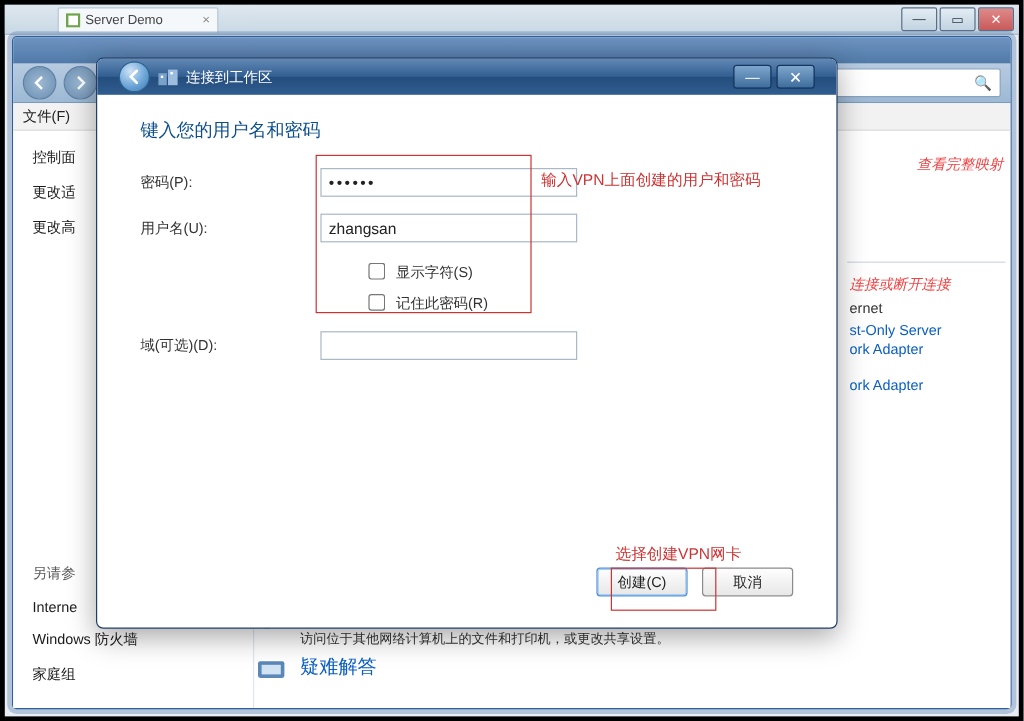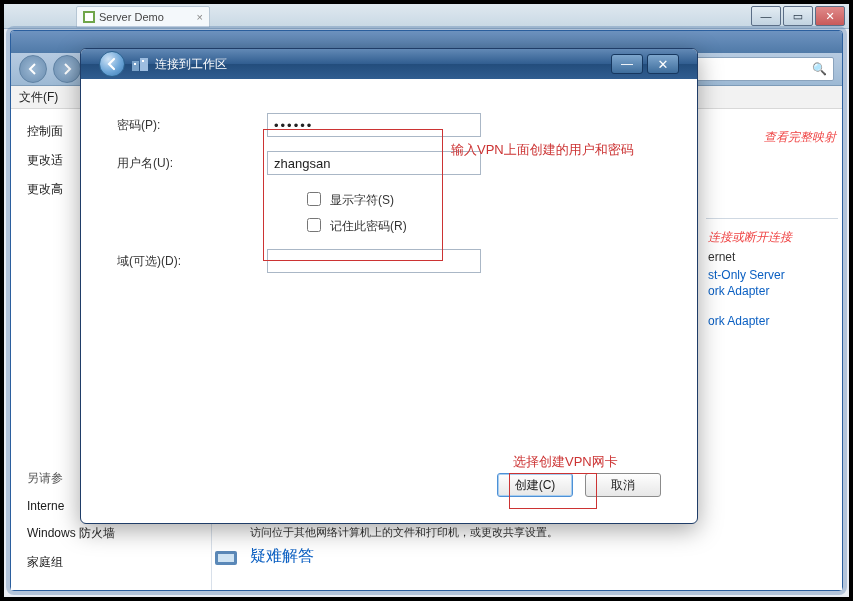--- a/index.html
+++ b/index.html
@@ -3,21 +3,21 @@
 <meta charset="utf-8">
 <style>
   body { margin:0; font-family:"Segoe UI","Microsoft YaHei",sans-serif; font-size:12px; background:#125; overflow:hidden; width:853px; height:601px; position:relative; }
   .outer-border { position:absolute; inset:0; border:4px solid #000; background:#e9edf4; }
   
   
   .outer-titlebar { position:absolute; top:0; left:0; right:0; height:24px;
     background:linear-gradient(#dfe8ef,#c8d8e4); border-bottom:1px solid #9fb4c8; }
   .outer-titlebar .tab { position:absolute; left:44px; top:2px; height:20px; width:120px;
     background:#f4f8fb; border:1px solid #b6c6d4; border-radius:2px 2px 0 0; display:flex; align-items:center;
-    font-size:11px; color:#444; gap:4px; padding:0 6px;margin-left:28px; }
+    font-size:11px; color:#444; gap:4px; padding:0 6px; }
   .outer-titlebar .tab .x { margin-left:auto; color:#888; }
   .outer-winbtns { position:absolute; right:4px; top:2px; display:flex; }
   .outer-winbtns div { width:28px; height:18px; margin-left:2px; border:1px solid #5b6e87;
     background:linear-gradient(#e3ecf3,#c2d3e1); border-radius:2px; display:flex; align-items:center; justify-content:center;
     font-size:11px; color:#2b3a4a; }
   .outer-winbtns .close { background:linear-gradient(#e08a8a,#c85a5a); color:#fff; }
 
   
   .bg-window { position:absolute; left:6px; top:26px; right:6px; bottom:6px;
     border:1px solid #2b5f9e; background:#fff; border-radius:4px; box-shadow:0 0 0 4px rgba(80,120,170,.35); }
@@ -218,20 +218,21 @@
         <div class="dlg-winbtn">
             <span>—</span>
           </div>
         <div class="dlg-winbtn close">
             <span>✕</span>
           </div>
       </div>
     </div>
 
     <div class="dlg-body">
+      <div class="dlg-heading">键入您的用户名和密码</div>
 
       <div class="form-row">
         <label>密码(P):</label>
         <input type="text" style="letter-spacing: 2px;" value="••••••">
       </div>
 
       <div class="form-row">
         <label>用户名(U):</label>
         <input type="text" value="zhangsan" style="">
       </div>

